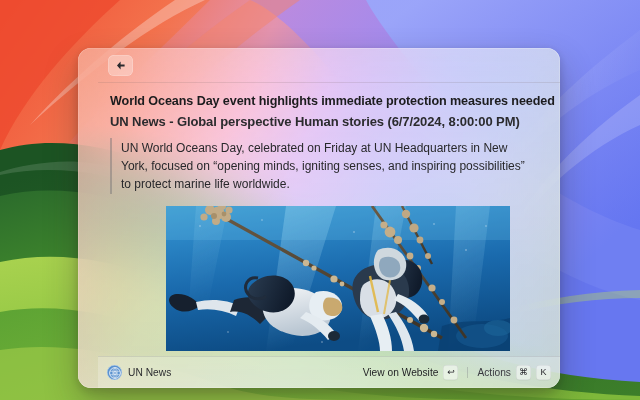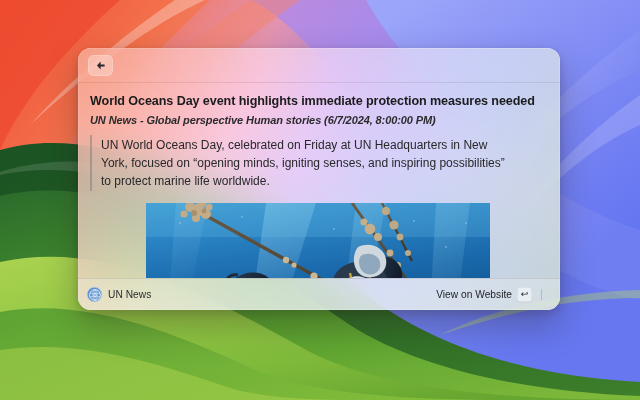--- a/index.html
+++ b/index.html
@@ -11,32 +11,33 @@
   }
 
   
   #wallpaper { position:absolute; inset:0; overflow:hidden; }
   #wallpaper svg { position:absolute; inset:0; width:640px; height:400px; display:block; }
 
   
   #panel {
     position:absolute;
     left:78px; top:48px;
-    width:482px; height:262px;
+    width:482px; height:340px;
     border-radius:13px;
     overflow:hidden;
     background:rgba(255,255,255,0.42);
     backdrop-filter:blur(26px) saturate(165%);
     -webkit-backdrop-filter:blur(26px) saturate(165%);
     box-shadow:
       0 16px 34px rgba(40,30,25,0.30),
       0 3px 10px rgba(40,30,25,0.18),
       inset 0 0 0 0.5px rgba(255,255,255,0.55);
     display:flex;
     flex-direction:column;
+    padding-left:20px;
   }
   
   #panel-tint {
     position:absolute; inset:0; pointer-events:none;
     background:
       linear-gradient(118deg,
         rgba(240,140,115,0.50) 0%,
         rgba(243,168,168,0.42) 16%,
         rgba(238,196,214,0.36) 32%,
         rgba(226,206,232,0.34) 46%,
@@ -80,22 +81,21 @@
   .article-title {
     font-size:12.6px;
     font-weight:bold;
     color:#1c1c1e;
     line-height:1.25;
     padding:0 12px;
     letter-spacing:-0.1px;
     white-space:nowrap;
   }
   .article-source {
-    font-size:11px;
-    font-style:italic;
+    font-size:13px;
     font-weight:bold;
     color:#2b2b2e;
     padding:4px 12px 0 12px;
     letter-spacing:-0.1px;
     white-space:nowrap;
   }
   .article-quote {
     margin:9px 12px 0 12px;
     padding:1px 0 1px 9px;
     border-left:2px solid rgba(110,110,115,0.42);
@@ -436,14 +436,19 @@
 
     <div id="footer-spacer"></div>
 
     <div class="footer-action">
       <span class="footer-action-label">View on Website</span>
       <span class="keycap">↩</span>
     </div>
 
     <div id="footer-divider"></div>
 
+    <div class="footer-action">
+      <span class="footer-action-label dim">Actions</span>
+      <span class="keycap">⌘</span>
+      <span class="keycap">K</span>
+    </div>
   </div>
 </div>
 
 </body></html>

